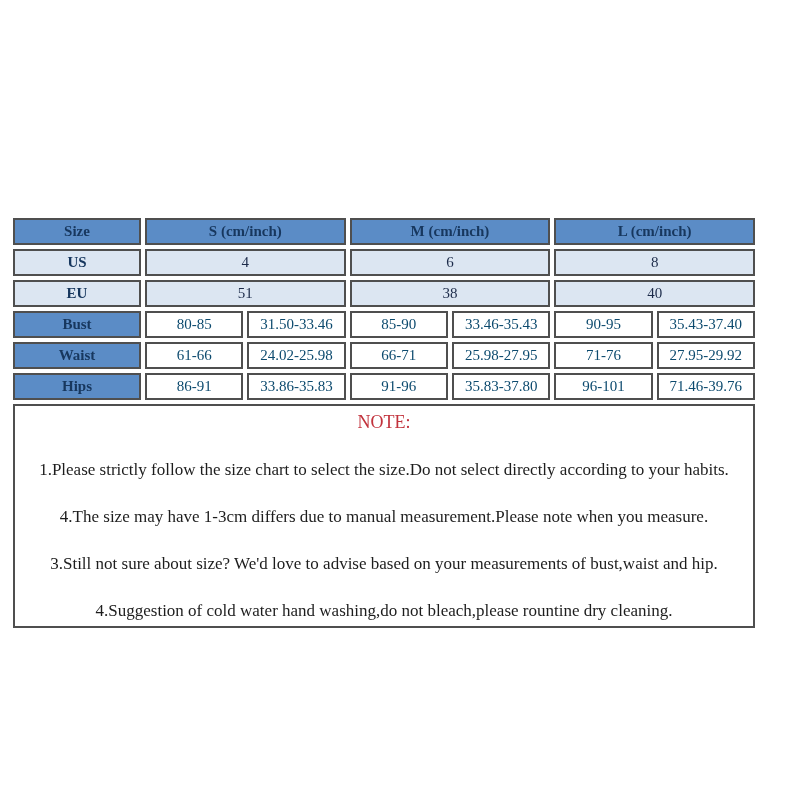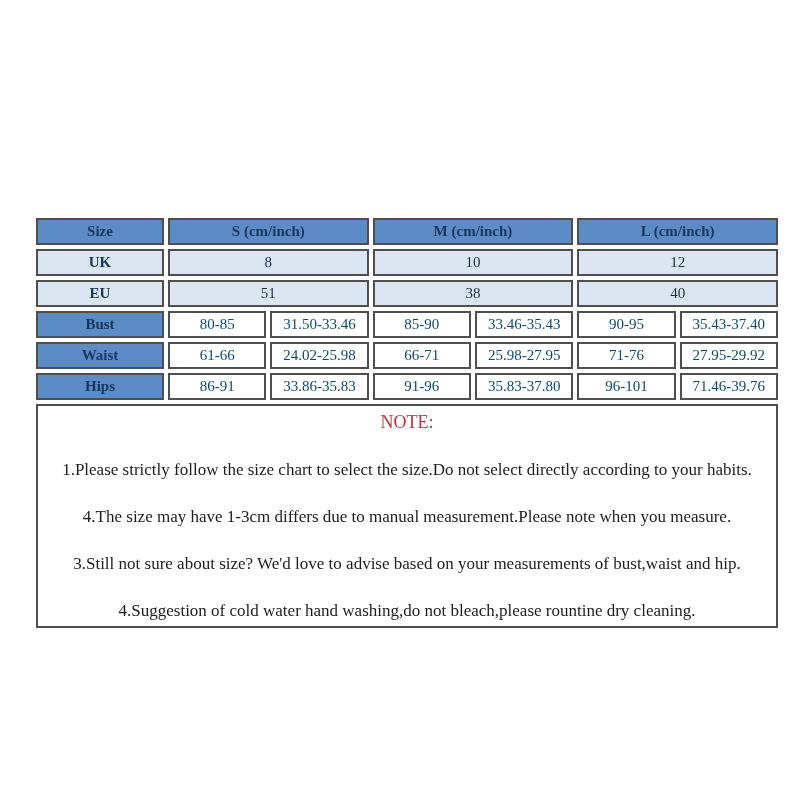--- a/index.html
+++ b/index.html
@@ -9,21 +9,21 @@
     font-family: "Liberation Serif", "DejaVu Serif", serif;
   }
   .canvas {
     position: relative;
     width: 800px; height: 800px;
     background: #ffffff;
     overflow: hidden;
   }
   .chart-wrap {
     position: absolute;
-    left: 32px; top: 214px;
+    left: 9px; top: 214px;
     width: 750px;
   }
   table.size-chart {
     width: 750px;
     table-layout: fixed;
     border-collapse: separate;
     border-spacing: 4px 4px;
   }
   table.size-chart td {
     border: 2px solid #4f4f4f;
@@ -97,27 +97,27 @@
       </colgroup>
 
       <tbody>
           <tr>
         <td class="hdr-cell">Size</td>
         <td class="hdr-cell" colspan="2">S (cm/inch)</td>
         <td class="hdr-cell" colspan="2">M (cm/inch)</td>
         <td class="hdr-cell" colspan="2">L (cm/inch)</td>
       </tr>
 
+      <tr>
+        <td class="light-label">US</td>
+        <td class="light-cell" colspan="2">4</td>
+        <td class="light-cell" colspan="2">6</td>
+        <td class="light-cell" colspan="2">8</td>
+      </tr>
 
-      <tr>
-        <td class="light-label">UK</td>
-        <td class="light-cell" colspan="2">8</td>
-        <td class="light-cell" colspan="2">10</td>
-        <td class="light-cell" colspan="2">12</td>
-      </tr>
 
       <tr>
         <td class="light-label">EU</td>
         <td class="light-cell" colspan="2">51</td>
         <td class="light-cell" colspan="2">38</td>
         <td class="light-cell" colspan="2">40</td>
       </tr>
 
       <tr>
         <td class="blue-label">Bust</td>

